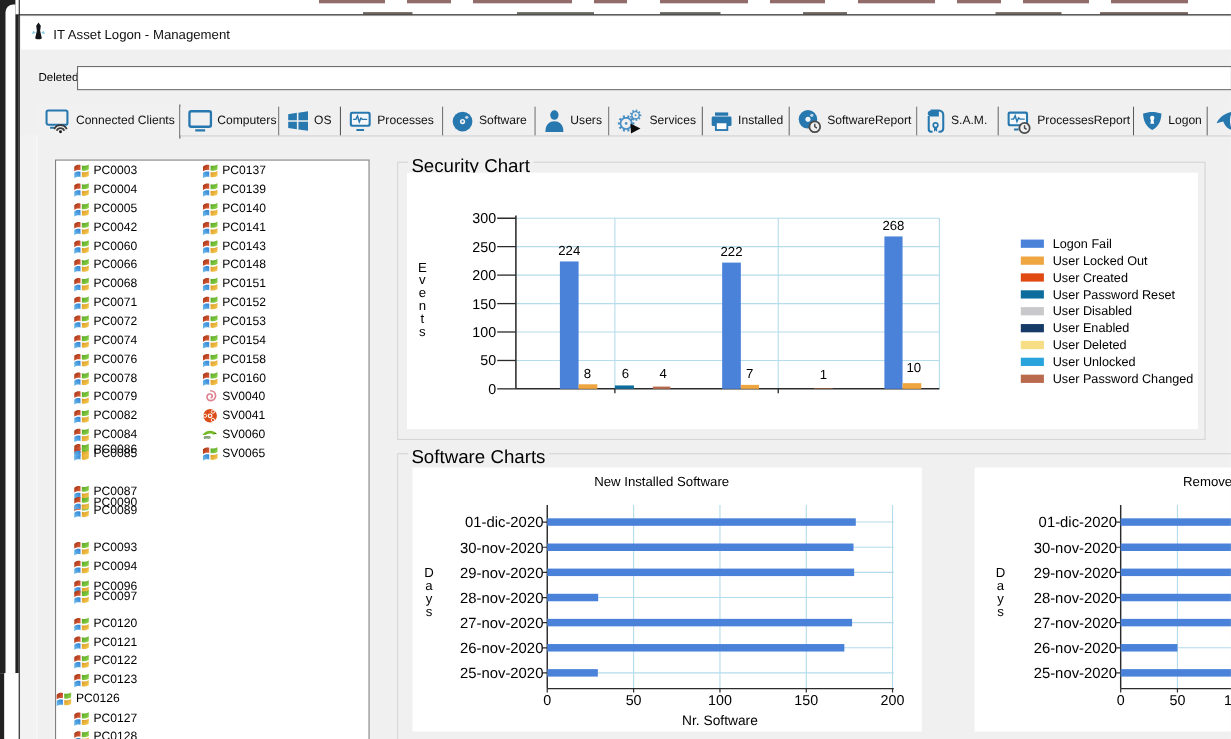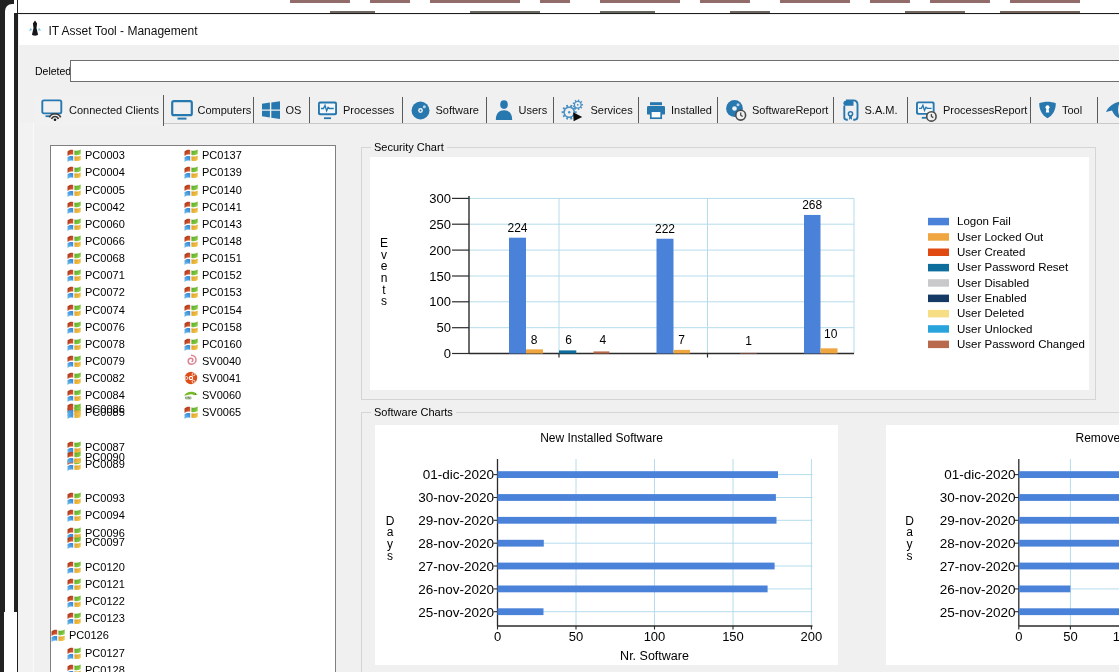--- a/index.html
+++ b/index.html
@@ -19,21 +19,21 @@
   border:1.5px solid #6e6e6e; }
 .tab { position:absolute; top:97px; height:26px; background:#f0f0f0; border-right:1.5px solid #5a5a5a;
   display:flex; align-items:center; padding-left:7px; gap:5px; font-size:11px; color:#111; white-space:nowrap; overflow:hidden; }
 .tab svg { flex:0 0 auto; }
 .tab.sel { top:94.5px; height:31.5px; background:#f1f1f1; }
 #tabline { position:absolute; left:163px; top:122.5px; width:956px; height:1px; background:#c9c9c9; }
 #listpanel { position:absolute; left:50px; top:145px; width:286px; height:540px; background:#fff; border:1px solid #7f7f7f; }
 .li { position:absolute; height:17px; display:flex; align-items:center; gap:3px; font-size:11px; color:#000; white-space:nowrap; }
 .li svg { flex:0 0 auto; }
 .grpbox { position:absolute; border:1px solid #d5d5d8; }
-.grplab { position:absolute; top:-7px; left:9px; background:#f0f0f0; padding:0 3px; font-size:11px; color:#000; }
+.grplab { position:absolute; top:-7px; left:9px; background:#f0f0f0; padding:0 3px; font-size:17px; color:#000; }
 #secbox { left:361px; top:146.5px; width:735px; height:253px; }
 #secwhite { position:absolute; left:370px; top:156.5px; width:719px; height:233.5px; background:#fff; }
 #softbox { left:361px; top:412px; width:800px; height:280px; }
 #sw1 { position:absolute; left:375px; top:425px; width:463px; height:240px; background:#fff; }
 #sw2 { position:absolute; left:885.5px; top:425px; width:233.5px; height:240px; background:#fff; }
 .smudge { position:absolute; top:0; background:#6e3a3a; height:2.5px; opacity:0.75; }
 </style></head>
 <body>
 <svg width="0" height="0" style="position:absolute">
     <defs>
@@ -78,21 +78,21 @@
 <div style="position:absolute;left:1000px;top:11px;width:80px;height:2.5px;background:#523f35;opacity:.8"></div>
 <div id="win"></div>
 <div style="position:absolute;left:18.5px;top:123px;width:14px;height:549px;background:#f2f2f2"></div>
 <div style="position:absolute;left:32.5px;top:123px;width:1px;height:549px;background:#fafafa"></div>
 <div id="titlebar"></div>
 <svg id="title-ic" width="14" height="17" viewBox="0 0 13 17">
  <path d="M2 8 L0.5 11 L4 10 Z" fill="#7ec8e0"></path>
  <path d="M11 8 L12.5 11 L9 10 Z" fill="#7ec8e0"></path>
  <path d="M6.5 0.5 L8.6 3.5 L8 8 L9.5 14.5 C9.5 16 3.5 16 3.5 14.5 L5 8 L4.4 3.5 Z" fill="#14161a"></path>
 </svg>
-<div id="title-tx">IT Asset Tool - Management</div>
+<div id="title-tx">IT Asset Logon - Management</div>
 <div id="filterlab">Deleted:</div>
 <div id="filterbox"></div>
 <div id="tabline"></div>
 <div class="tab sel" style="left:34px;width:129.5px">
     <svg width="23" height="24" viewBox="0 0 23 24">
 <rect x="1.3" y="2.4" width="19" height="13" rx="1.6" fill="none" stroke="#2878b0" stroke-width="1.9"></rect>
 <path d="M4.5 18.2 L8.5 18.2" stroke="#2878b0" stroke-width="1.8"></path>
 <path d="M8.3 19.3 A6.3 6.3 0 0 1 19.7 19.3" fill="none" stroke="#3a3a3a" stroke-width="1.6"></path>
 <path d="M10.6 20.9 A3.6 3.6 0 0 1 17.4 20.9" fill="none" stroke="#3a3a3a" stroke-width="1.6"></path>
 <circle cx="14" cy="21.8" r="1.3" fill="#161616"></circle>
@@ -190,21 +190,21 @@
 <path d="M16.4 14.9 L16.4 17.4 L18.3 18.6" fill="none" stroke="#4a4a4a" stroke-width="1.3"></path>
 </svg>
     <span>ProcessesReport</span>
   </div>
 <div class="tab" style="left:1031px;width:66.5px">
     <svg width="19" height="18" viewBox="0 0 19 18">
 <path d="M1.2 2.2 C4 1.4 6.5 0.8 9.5 0.8 C12.5 0.8 15 1.4 17.8 2.2 C17.8 9 14.8 14.4 9.5 17.2 C4.2 14.4 1.2 9 1.2 2.2 Z" fill="#2878b0"></path>
 <circle cx="9.5" cy="6.3" r="2" fill="#fff"></circle>
 <path d="M8.5 7.2 L10.5 7.2 L11.2 11.6 L7.8 11.6 Z" fill="#fff"></path>
 </svg>
-    <span>Tool</span>
+    <span>Logon</span>
   </div>
 <div class="tab" style="left:1097.5px;width:42.5px">
     <svg width="16" height="20" viewBox="0 0 16 20">
 <path d="M15 1.5 C8 3 3 7 1 12 L7 10.5 C8.5 14.5 11.5 17.5 15.5 18.5 C12.5 13 12.5 7 15 1.5 Z" fill="#2878b0"></path>
 </svg>
     <span></span>
   </div>
 <div id="listpanel"></div>
 <div class="li" style="left:66px;top:146.7px">
     <svg width="16" height="16" viewBox="0 0 16 16">

